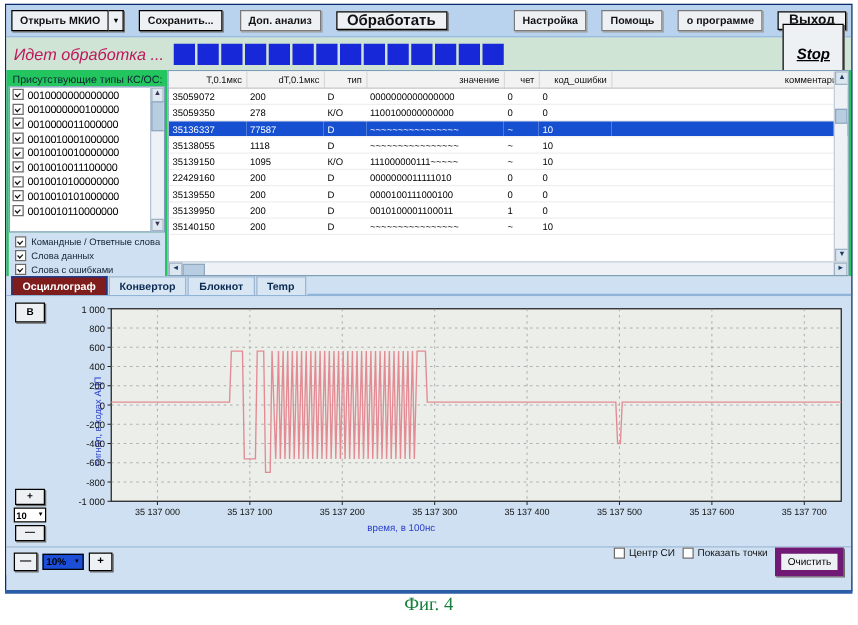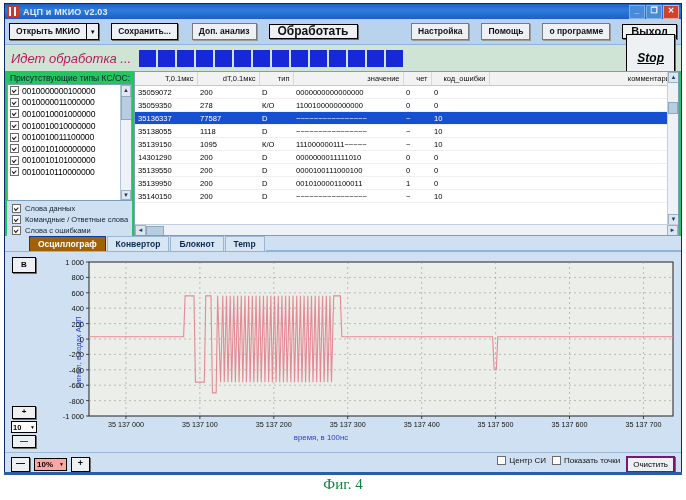--- a/index.html
+++ b/index.html
@@ -81,65 +81,56 @@
   .gridscroll-h{position:absolute;left:0;bottom:0;height:10px;width:100%;background:#eef1f6;border-top:1px solid #c3cfdb;}
   .hs-thumb{position:absolute;left:11px;top:1px;width:16px;height:8px;background:#b9cde0;border:1px solid #8fa8c0;}
   .sc-arrow{position:absolute;width:9px;height:9px;font-size:6px;line-height:8px;text-align:center;
             background:#dce6ef;border:1px solid #9fb2c4;color:#1a3a6a;}
 
   
   .tabrow{display:flex;align-items:flex-end;height:15px;padding-left:4px;gap:1px;
           background:#cfe0f2;border-bottom:1px solid #8fb4d8;}
   .tab{font-size:8.5px;font-weight:bold;padding:2px 8px 2px 8px;background:#d8e6f4;
        border:1px solid #9ab6d2;border-bottom:none;color:#0b2a52;}
-  .tab.active{background:#a16207;color:#fff;border-color:#0b3a9c;margin-left:20px;}
+  .tab.active{background:#7f1d1d;color:#fff;border-color:#0b3a9c;}
   .tabpad{flex:1 1 auto;border-bottom:1px solid #8fb4d8;}
 
   
   .scope{height:200px;background:#cfe0f2;display:flex;padding:2px;box-sizing:border-box;}
   .scope-left{width:34px;display:flex;flex-direction:column;align-items:center;
               justify-content:space-between;padding:3px 0 2px;}
   .sbtn{width:22px;height:14px;background:#eef1f4;border:1px solid #000;
         box-shadow:1px 1px 0 #6d6d6d;font-size:8px;font-weight:bold;text-align:center;line-height:13px;}
   .sbtn.sm{height:11px;line-height:10px;font-size:8px;}
   .zoomsel{width:26px;height:12px;background:#fff;border:1px solid #000;font-size:7.5px;
            display:flex;align-items:center;justify-content:space-between;padding:0 1px;box-sizing:border-box;font-weight:bold;}
   .ylab{position:absolute;left:-1px;top:50%;transform:translateY(-50%) rotate(-90deg);
         transform-origin:center;font-size:7.5px;color:#2b40c8;white-space:nowrap;}
 
   
   .bottombar{height:22px;background:#cfe0f2;display:flex;align-items:center;
              padding:0 6px;gap:4px;border-top:1px solid #9fbad6;}
   .minus,.plus{width:17px;height:13px;background:#eef1f4;border:1px solid #000;
         box-shadow:1px 1px 0 #6d6d6d;font-size:9px;text-align:center;line-height:11px;font-weight:bold;}
-  .pctsel{width:33px;height:13px;background:#fca5a5;border:1px solid #000;font-size:8px;
+  .pctsel{width:33px;height:13px;background:#1d4ed8;border:1px solid #000;font-size:8px;
           font-weight:bold;display:flex;align-items:center;justify-content:space-between;padding:0 2px;box-sizing:border-box;}
   .bb-right{margin-left:auto;display:flex;align-items:flex-start;gap:6px;}
   .cbx{display:flex;align-items:center;gap:3px;font-size:8px;color:#111;white-space:nowrap;}
-  .btn-clear{background:#eef1f4;border:2px solid #701a75;box-shadow:1px 1px 0 #6d6d6d;
+  .btn-clear{background:#eef1f4;border:5px solid #701a75;box-shadow:1px 1px 0 #6d6d6d;
              font-size:8px;padding:2px 5px;}
 
   .figcap{position:absolute;left:0;top:476px;width:686px;text-align:center;
           font-family:"Liberation Serif",serif;font-size:15px;color:#15803d;}
   .baseline{position:absolute;left:4px;top:472px;width:678px;height:3px;background:#2a5fa8;}
 </style>
 </head>
 <body>
 
 <div class="app">
 
-  <div class="titlebar">
-    <div class="tb-ico"></div>
-    <div class="tb-title">АЦП и МКИО v2.03</div>
-    <div class="tb-btns">
-      <div class="tb-btn">_</div>
-      <div class="tb-btn">❐</div>
-      <div class="tb-btn cl">✕</div>
-    </div>
-  </div>
 
   <div class="toolbar">
     <div class="split">
       <div class="btn">Открыть МКИО</div>
       <div class="arrow">▼</div>
     </div>
     <div style="width:6px"></div>
     <div class="btn">Сохранить...</div>
     <div style="width:8px"></div>
     <div class="btn plain">Доп. анализ</div>
@@ -179,20 +170,24 @@
   </div>
 
   <div class="middle">
 
     <div class="leftpane">
       <div class="lp-title">Присутствующие типы КС/ОС:</div>
       <div class="lp-list">
         <div id="codelist">
             <div class="lp-item">
               <span class="chk on"></span>
+              <span class="code">0010000000000000</span>
+            </div>
+            <div class="lp-item">
+              <span class="chk on"></span>
               <span class="code">0010000000100000</span>
             </div>
             <div class="lp-item">
               <span class="chk on"></span>
               <span class="code">0010000011000000</span>
             </div>
             <div class="lp-item">
               <span class="chk on"></span>
               <span class="code">0010010001000000</span>
             </div>
@@ -219,25 +214,25 @@
           </div>
         <div class="vscroll">
           <div class="vs-btn">▲</div>
           <div class="vs-thumb"></div>
           <div class="vs-btn" style="position:absolute;bottom:0;left:0;width:10px;box-sizing:border-box;">▼</div>
         </div>
       </div>
       <div class="lp-opts" id="lpopts">
           <div class="lp-opt">
             <span class="chk on"></span>
-            <span>Слова данных</span>
+            <span>Командные / Ответные слова</span>
           </div>
           <div class="lp-opt">
             <span class="chk on"></span>
-            <span>Командные / Ответные слова</span>
+            <span>Слова данных</span>
           </div>
           <div class="lp-opt">
             <span class="chk on"></span>
             <span>Слова с ошибками</span>
           </div>
         </div>
     </div>
 
     <div class="rightpane">
       <table class="grid">
@@ -301,21 +296,21 @@
             <tr class="">
               <td>35139150</td>
               <td>1095</td>
               <td>К/О</td>
               <td>111000000111~~~~~</td>
               <td>~</td>
               <td>10</td>
               <td></td>
             </tr>
             <tr class="">
-              <td>14301290</td>
+              <td>22429160</td>
               <td>200</td>
               <td>D</td>
               <td>0000000011111010</td>
               <td>0</td>
               <td>0</td>
               <td></td>
             </tr>
             <tr class="">
               <td>35139550</td>
               <td>200</td>

